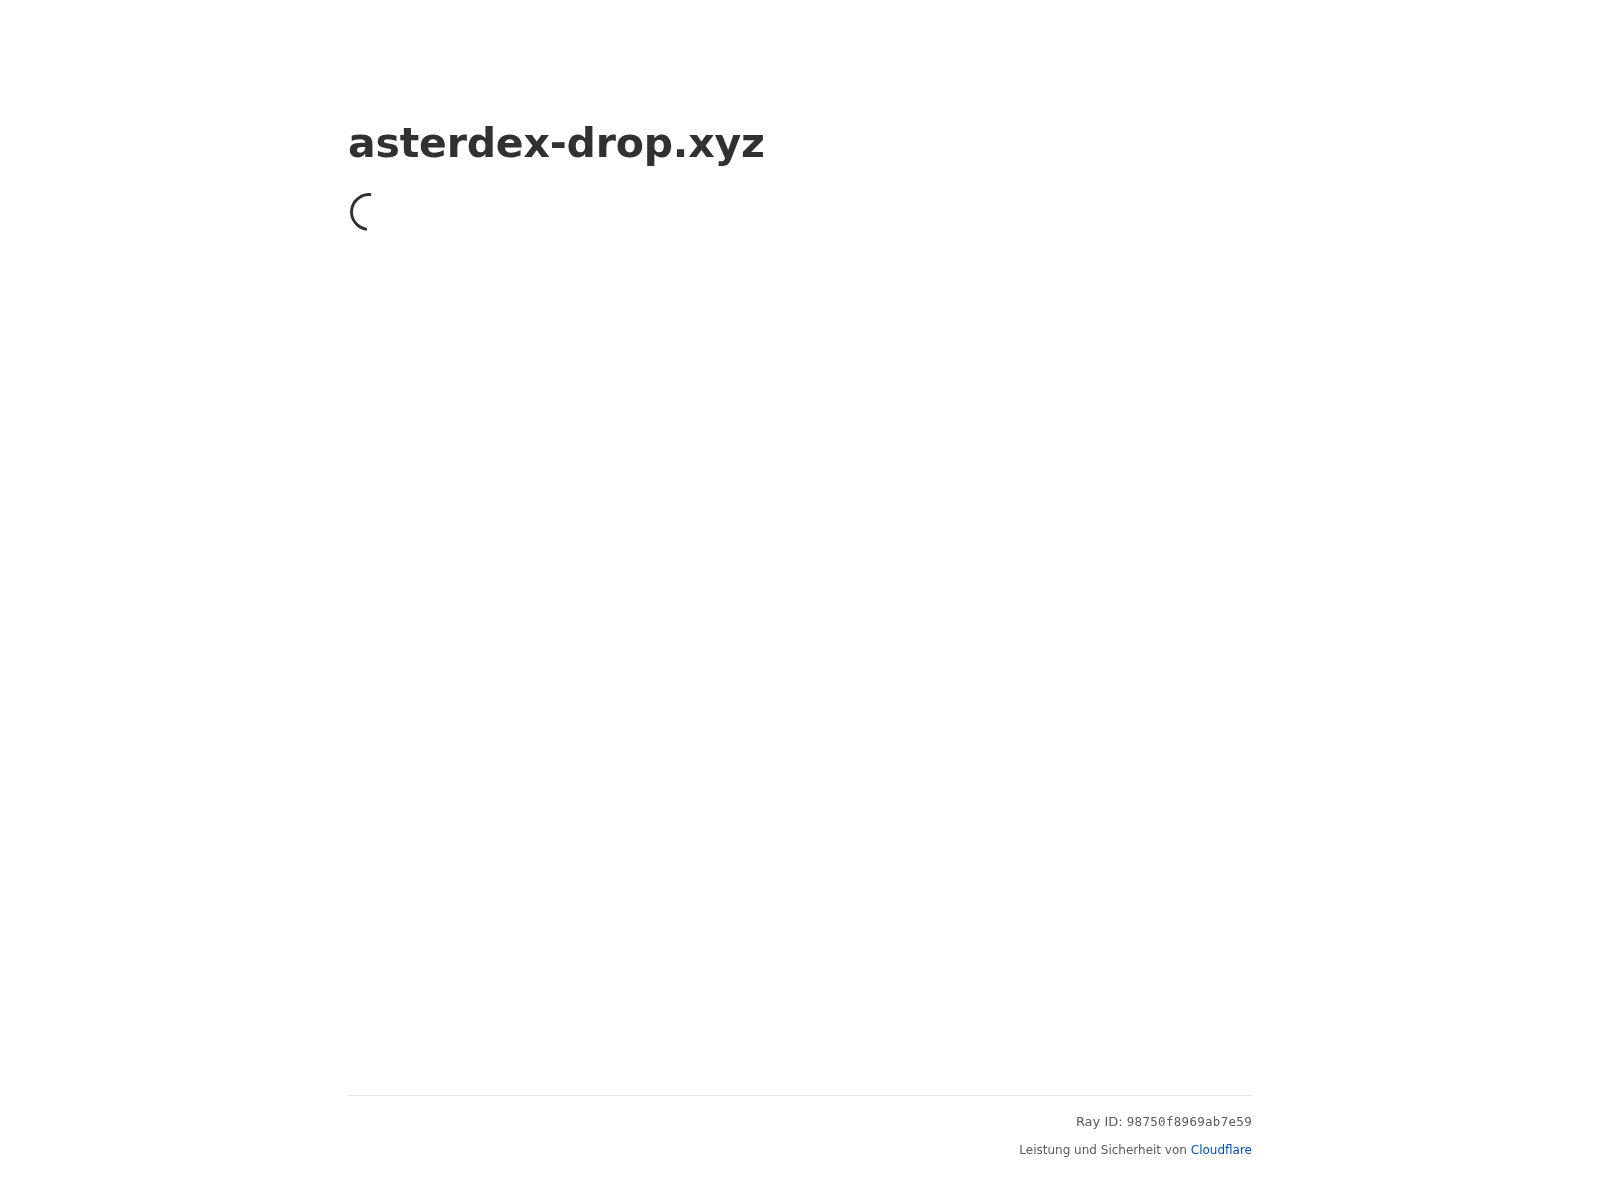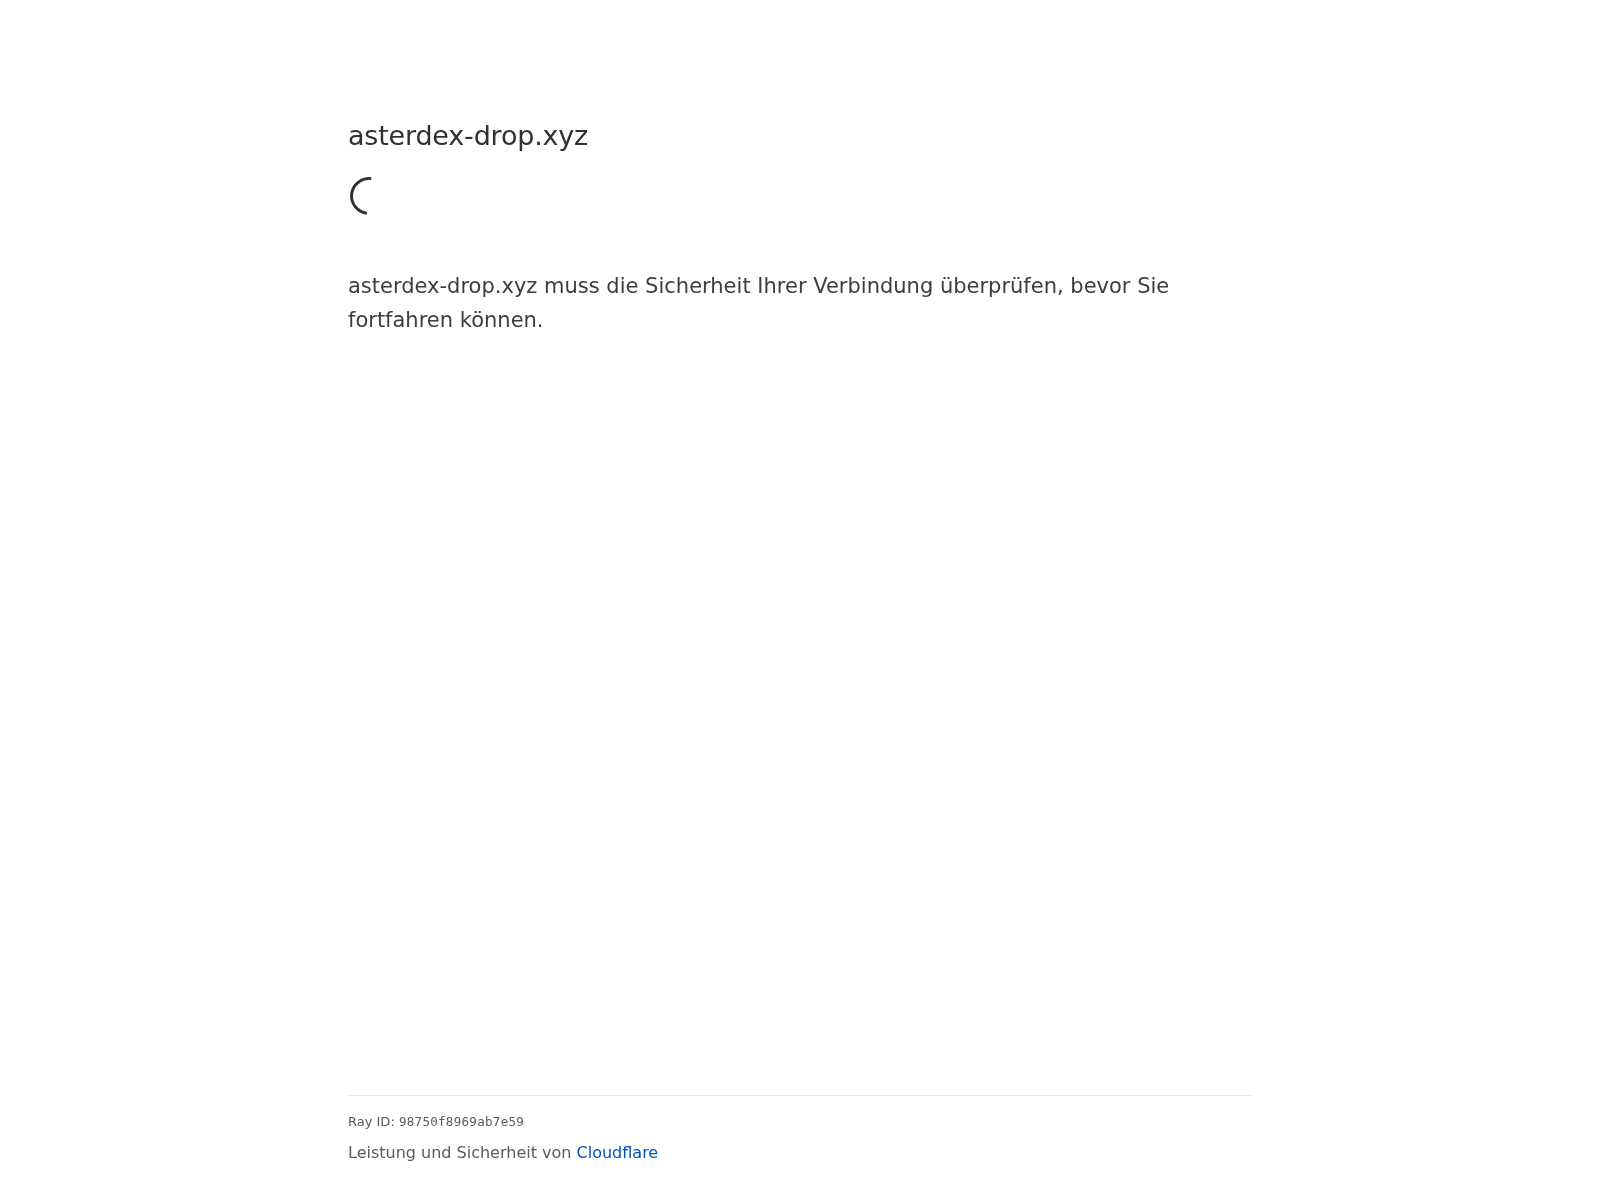--- a/index.html
+++ b/index.html
@@ -25,22 +25,22 @@
   }
 
   .content {
     position: absolute;
     left: 348px;
     top: 120px;
     width: 930px;
   }
 
   .site-title {
-    font-size: 27px;
-    font-weight: 400;
+    font-size: 41px;
+    font-weight: 700;
     letter-spacing: -0.2px;
     line-height: 1.15;
     margin: 0 0 21px 0;
     color: #313131;
   }
 
   .subtitle {
     font-size: 21px;
     font-weight: 500;
     line-height: 1.4;
@@ -74,40 +74,40 @@
     color: #3d3d3d;
     margin: 0;
     max-width: 840px;
   }
 
   .footer {
     position: absolute;
     left: 348px;
     right: 348px;
     top: 1095px;
-    text-align: left;
+    text-align: right;
     border-top: 1px solid #e6e6e6;
     padding-top: 18px;
   }
 
   .ray {
     font-size: 13px;
     color: #5a5a5a;
     margin: 0 0 14px 0;
   }
 
   .ray-id-value {
     font-family: "DejaVu Sans Mono", "Liberation Mono", monospace;
     font-size: 12.5px;
     letter-spacing: 0.3px;
     color: #5a5a5a;
   }
 
   .attribution {
-    font-size: 16px;
+    font-size: 12px;
     color: #5a5a5a;
     margin: 0;
   }
 
   .attribution a {
     color: #0051c3;
     text-decoration: none;
   }
 </style>
 </head>
@@ -117,21 +117,20 @@
 
   <div class="content">
 
     <h1 class="site-title">asterdex-drop.xyz</h1>
 
 
     <div class="spinner-wrap">
       <div class="spinner"></div>
     </div>
 
-    <p class="verify-text">asterdex-drop.xyz muss die Sicherheit Ihrer Verbindung überprüfen, bevor Sie fortfahren können.</p>
 
   </div>
 
   <div class="footer">
     <p class="ray">
       <span>Ray ID:</span>
       <span class="ray-id-value">98750f8969ab7e59</span>
     </p>
     <p class="attribution">
       <span>Leistung und Sicherheit von</span>

